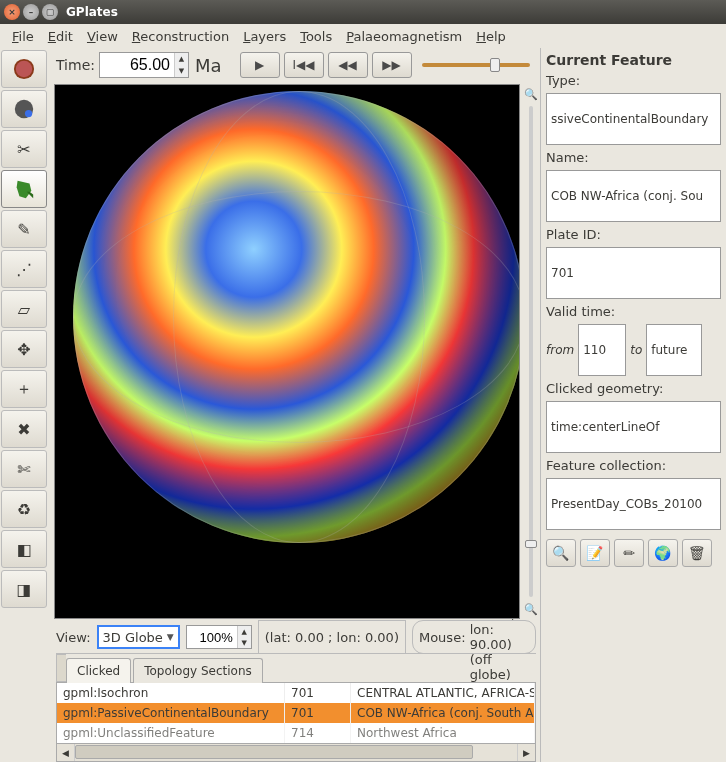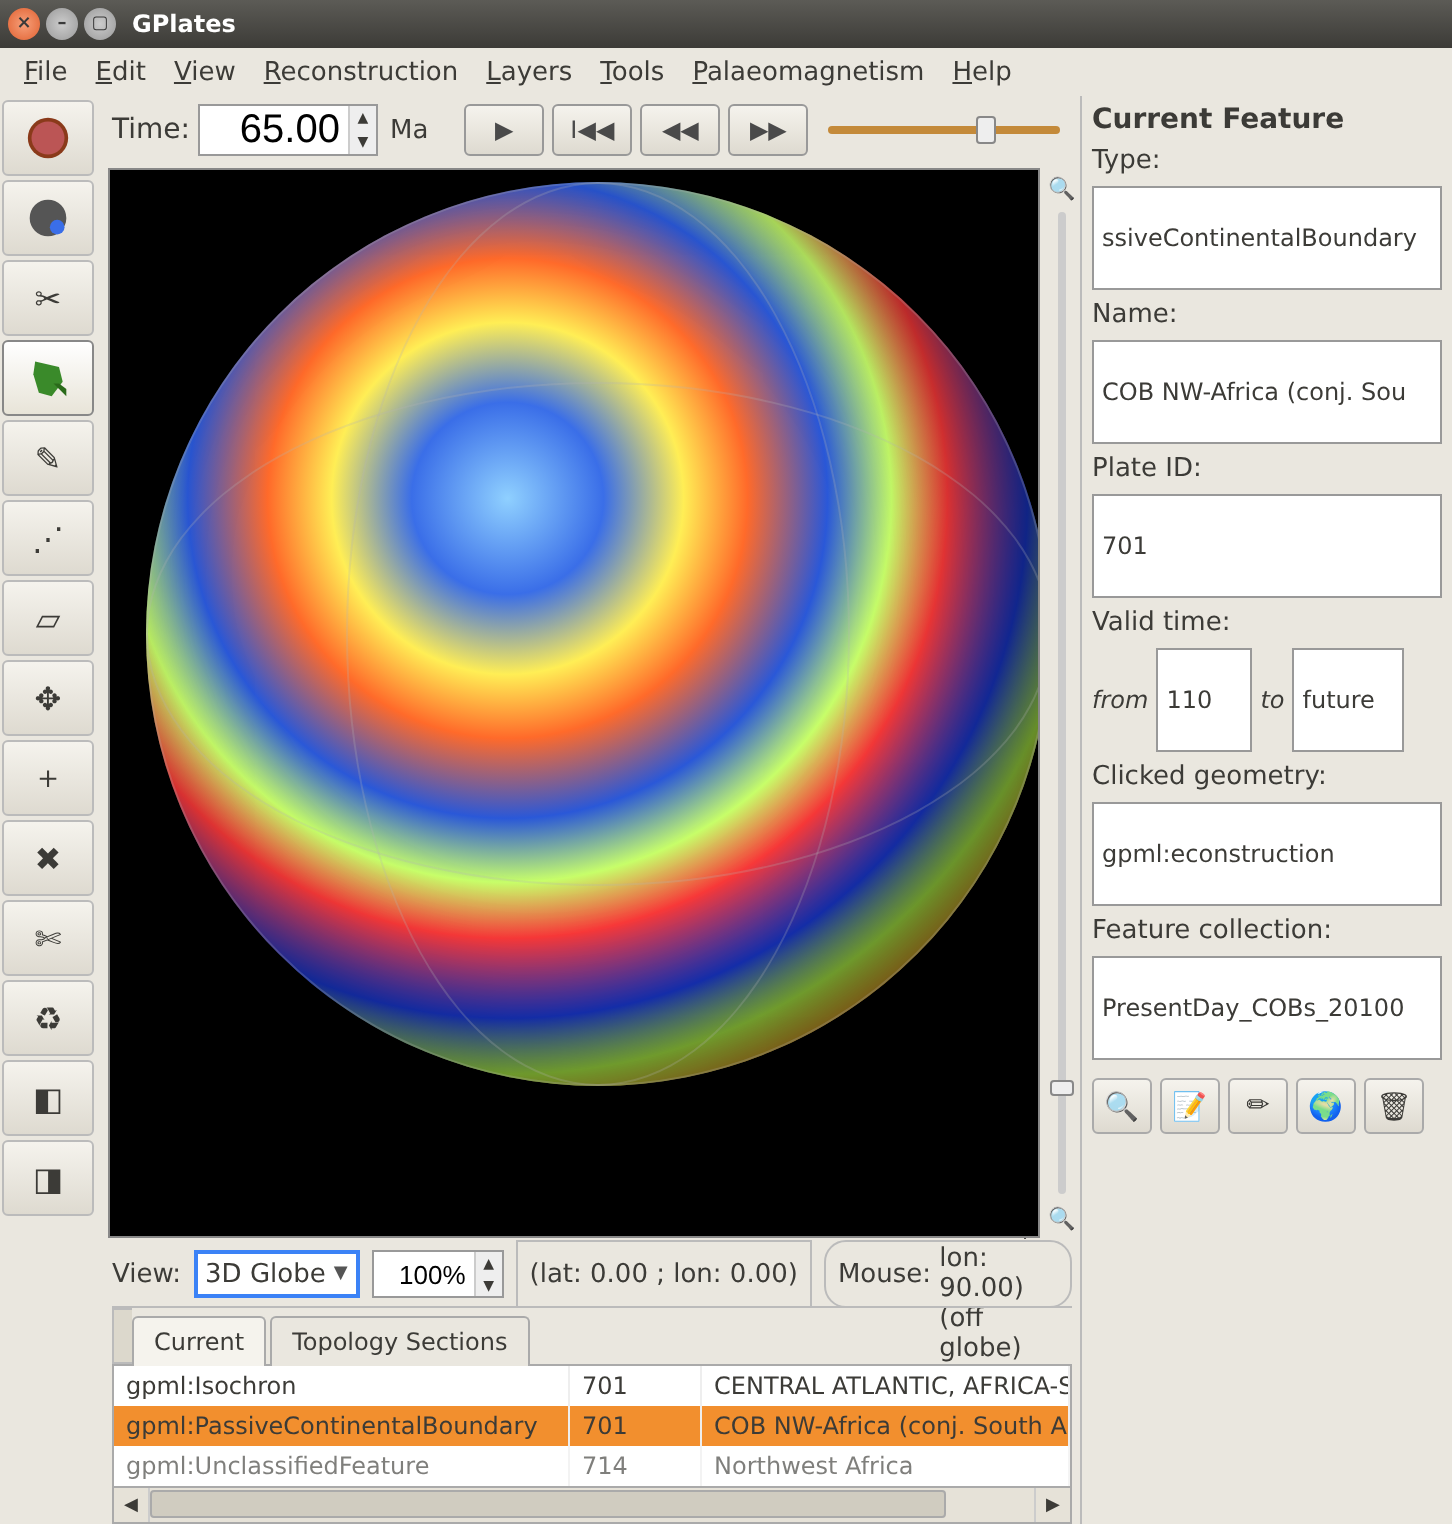--- a/index.html
+++ b/index.html
@@ -15,24 +15,24 @@
 .menuitem { padding: 2px 6px; cursor: default; }
 .menuitem u { text-decoration: underline; }
 .mainarea { display: flex; height: calc(762px - 24px - 24px); background: #eae7df; }
 .toolcol { width: 52px; background: #eae7df; padding: 2px 1px; display: flex; flex-direction: column; gap: 2px; }
 .toolbtn { width: 46px; height: 38px; border: 1px solid #bbb; border-radius: 3px; background: linear-gradient(#f5f3ed,#dedad0); display: flex; align-items: center; justify-content: center; font-size: 16px; }
 .toolbtn.sel { border: 1px solid #888; background: linear-gradient(#fff,#e8e4d8); }
 .centercol { flex: 1; display: flex; flex-direction: column; min-width: 0; }
 .timerow { height: 34px; display: flex; align-items: center; gap: 4px; padding: 2px 4px; }
 .timerow .label { font-size: 14px; }
 .spinbox { display: flex; align-items: stretch; border: 1px solid #999; background:#fff; height:26px; }
-.spinbox input { border: none; text-align: right; font-size: 20px; width: 74px; padding: 0 4px; outline:none; }
+.spinbox input { border: none; text-align: right; font-size: 16px; width: 74px; padding: 0 4px; outline:none; }
 .spinbox .spinbtns { width: 14px; display:flex; flex-direction:column; }
 .spinbox .sp { flex:1; font-size:7px; display:flex; align-items:center; justify-content:center; border-left:1px solid #ccc; background:#eee;}
-.unit { font-size: 13px; margin-left:2px; }
+.unit { font-size: 18px; margin-left:2px; }
 .playbtn { width: 40px; height: 26px; border: 1px solid #999; border-radius:3px; background: linear-gradient(#f5f3ed,#dedad0); display:flex; align-items:center; justify-content:center; font-size:12px; color:#4a4a4a; }
 .slider { flex:1; display:flex; align-items:center; padding:0 6px; }
 .slider .track { height:4px; flex:1; background:#c48a3a; border-radius:2px; position:relative; }
 .slider .thumb { position:absolute; right:28%; top:-5px; width:10px; height:14px; background:#eee; border:1px solid #888; border-radius:2px;}
 .globewrap { flex:1; display:flex; position:relative; min-height:0; }
 .globe { flex:1; background:#000; margin:2px; border:1px solid #888; position:relative; overflow:hidden; }
 .globe .sphere { position:absolute; left:18px; top:6px; width:452px; height:452px; border-radius:50%; background: radial-gradient(circle at 40% 35%, #8fd0ff 0%, #3a6ee8 12%, #ffee55 22%, #ff6a2a 30%, #2a58d8 40%, #c8ff6a 48%, #ff3a3a 55%, #1a3ad8 65%, #b8ff4a 72%, #ff7a1a 80%, #2a2aee 90%, #000 100%); box-shadow: inset -30px -30px 60px rgba(0,0,0,.5);}
 .globe .gridline { position:absolute; border:1px solid rgba(180,180,180,.25); border-radius:50%; }
 .zoomcol { width:18px; display:flex; flex-direction:column; align-items:center; padding:4px 0; gap:4px; }
 .zoombtn { width:16px; height:16px; font-size:11px; display:flex; align-items:center; justify-content:center; }
@@ -176,21 +176,21 @@
             <div class="sp">▼</div>
           </div>
       </div>
       <div class="statusbox">(lat: 0.00 ; lon: 0.00)</div>
       <div class="statusbox" style="flex:1;border-radius:11px;"><span>Mouse:</span>&nbsp;<span>(lat: 39.40 ; lon: 90.00) (off globe)</span></div>
     </div>
 
     <div class="bottomtabs">
       <div class="tabrow">
         <div class="tabhandle"></div>
-        <div class="tab active">Current</div>
+        <div class="tab active">Clicked</div>
         <div class="tab">Topology Sections</div>
       </div>
       <div class="table">
         <div class="row">
           <div class="cell c1">gpml:Isochron</div>
           <div class="cell c2">701</div>
           <div class="cell c3">CENTRAL ATLANTIC, AFRICA-SOUTH AMERICA AN</div>
         </div>
         <div class="row sel">
           <div class="cell c1">gpml:PassiveContinentalBoundary</div>
@@ -222,21 +222,21 @@
     <label>Plate ID:</label>
     <div class="rinput">701</div>
     <label>Valid time:</label>
     <div class="validrow">
       <span>from</span>
       <div class="rinput">110</div>
       <span>to</span>
       <div class="rinput" style="width:56px;">future</div>
     </div>
     <label>Clicked geometry:</label>
-    <div class="rinput">gpml:econstruction</div>
+    <div class="rinput">time:centerLineOf</div>
     <label>Feature collection:</label>
     <div class="rinput">PresentDay_COBs_20100</div>
     <div class="iconrow">
       <div class="iconbtn">🔍</div>
       <div class="iconbtn">📝</div>
       <div class="iconbtn">✏</div>
       <div class="iconbtn">🌍</div>
       <div class="iconbtn">🗑</div>
     </div>
   </div>

